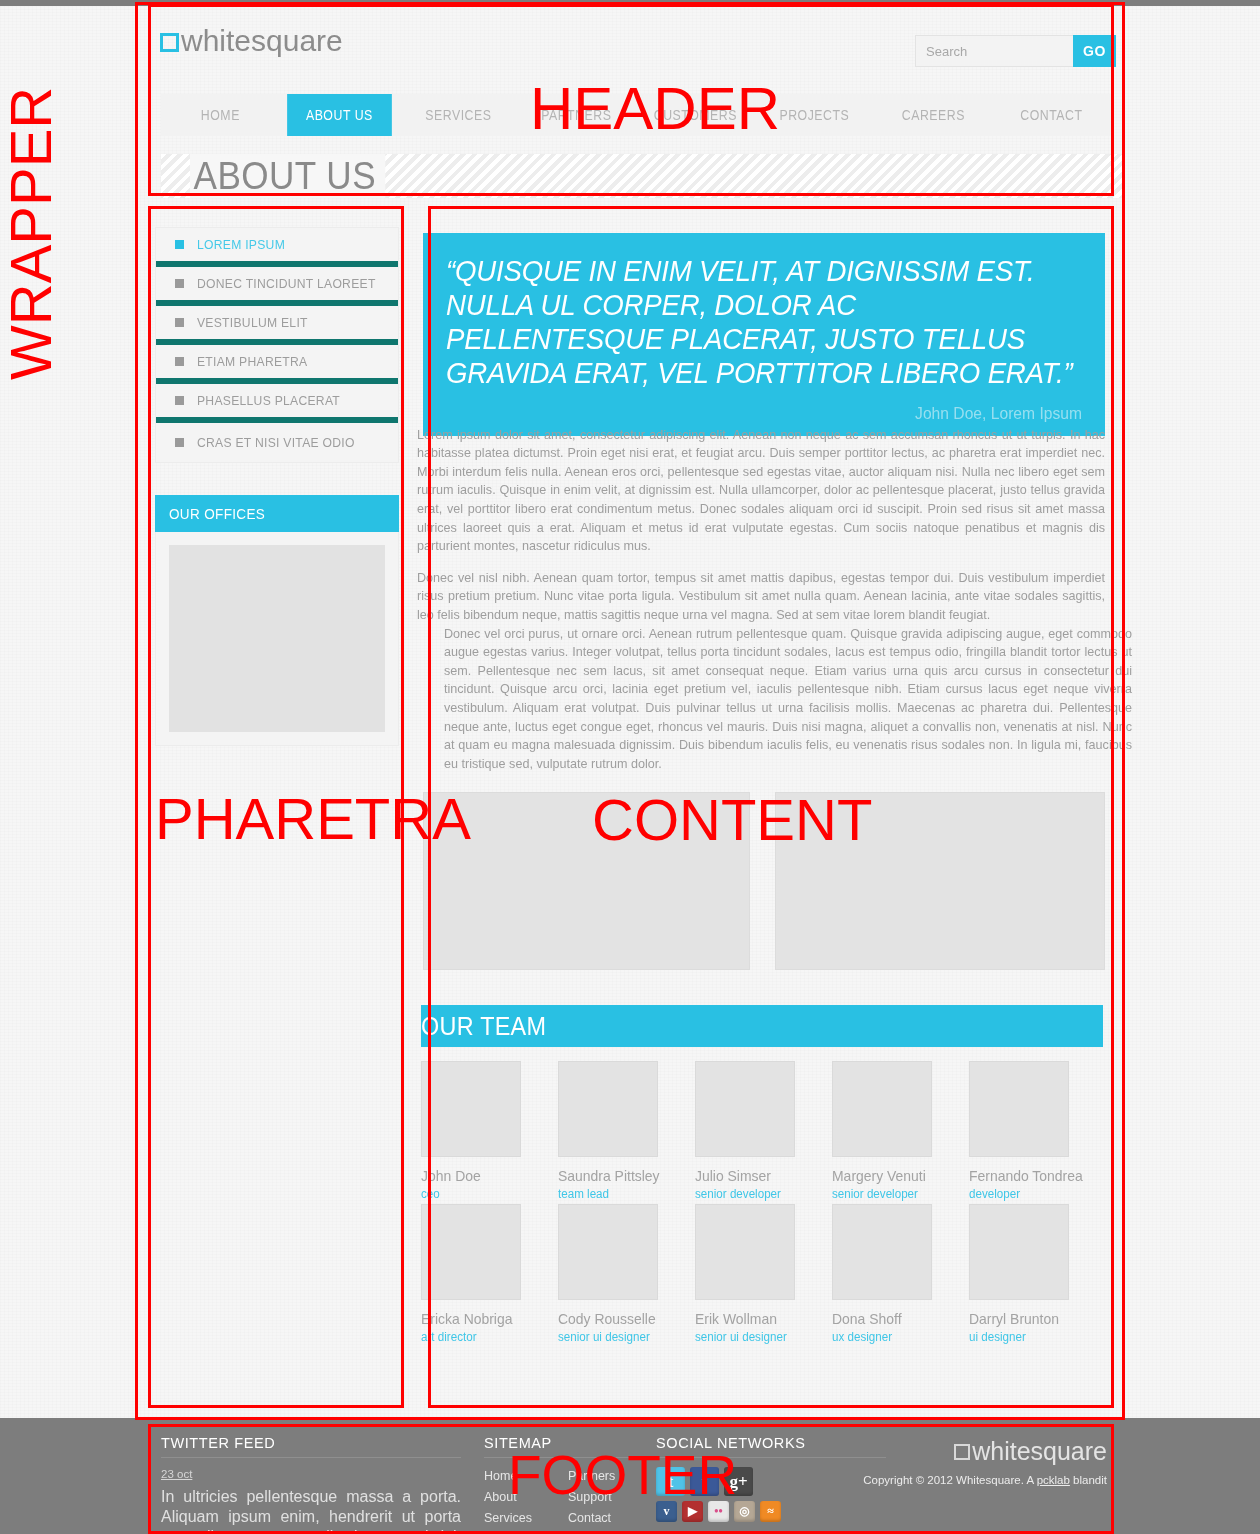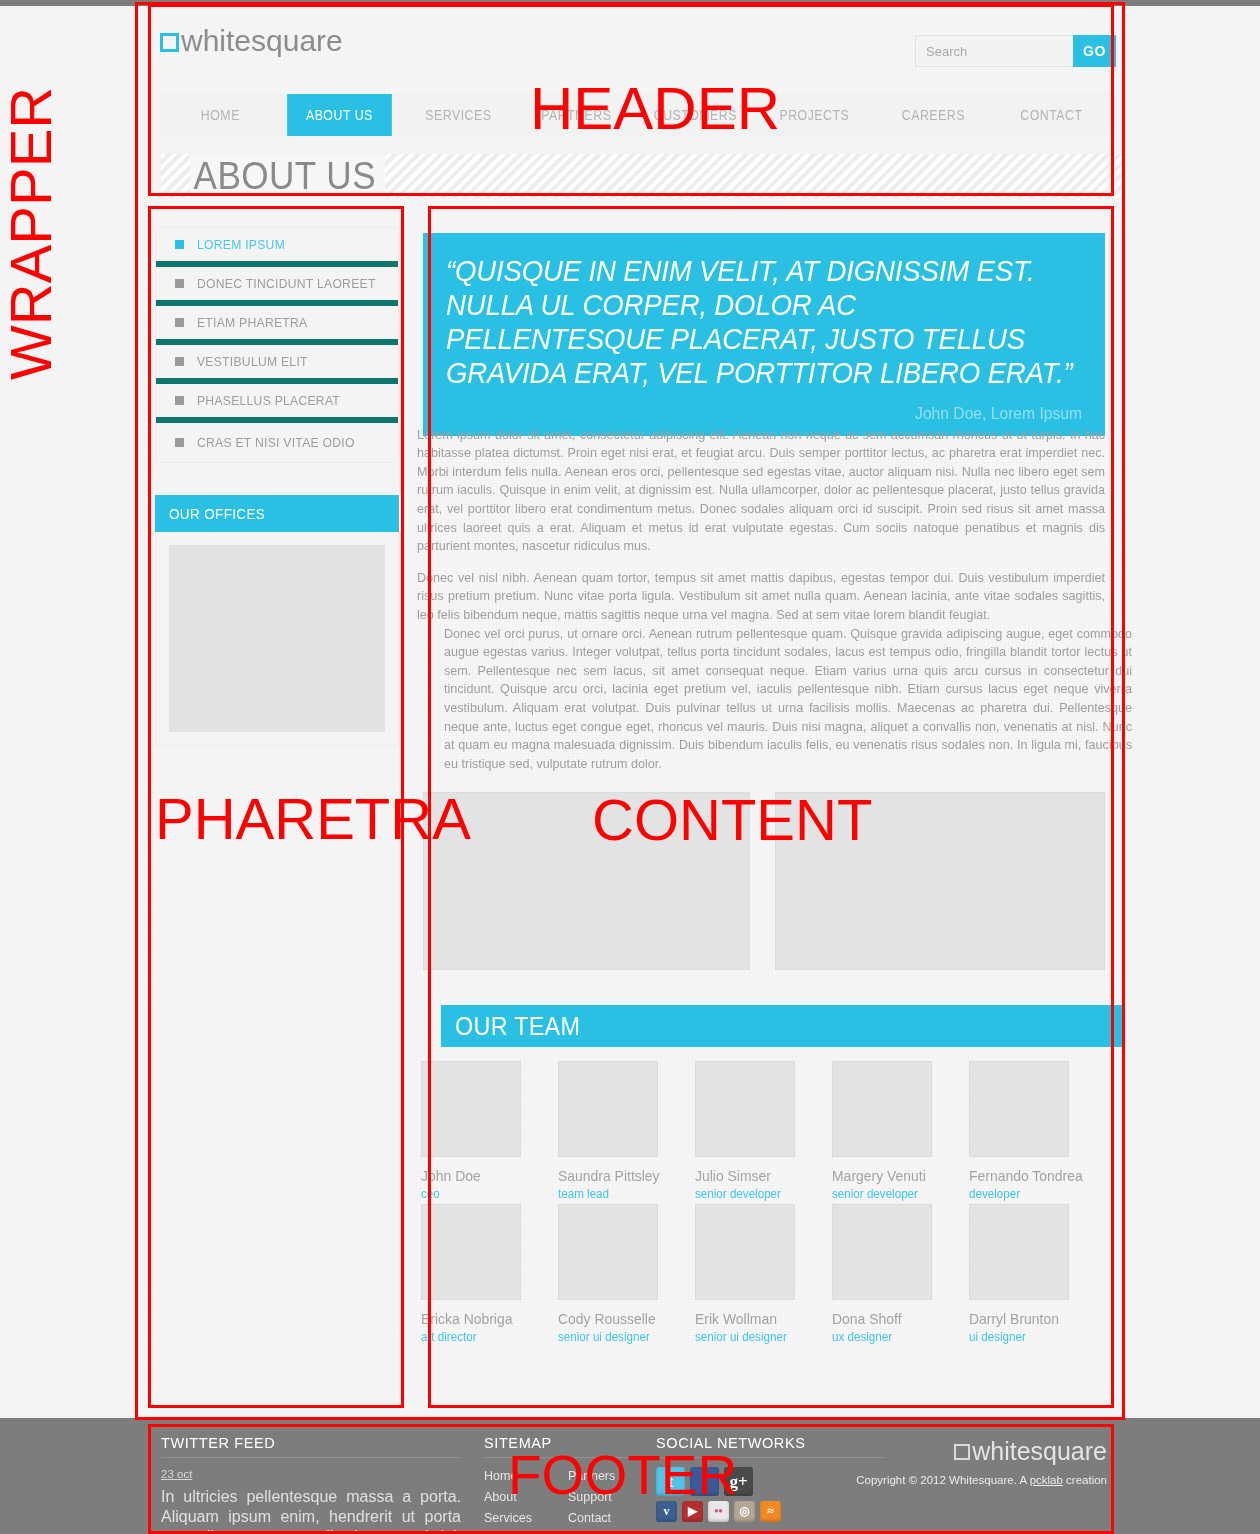--- a/index.html
+++ b/index.html
@@ -282,26 +282,26 @@
     height: 178px;
     background: #e3e3e3;
     border: 1px solid #dcdcdc;
     box-sizing: border-box;
   }
   .img-ph.left { width: 327px; }
   .img-ph.right { width: 330px; }
 
   .team-head {
     position: absolute;
-    left: 24px; top: 798px;
+    left: 4px; top: 798px;
     width: 682px; height: 42px;
     background: #29c0e3;
     display: flex;
     align-items: center;
-    padding-left: 14px;
+    padding-left: 0;
     box-sizing: border-box;
   }
   .team-head span {
     color: #fff;
     font-size: 26px;
     letter-spacing: 0.3px;
     font-family: "Liberation Sans Narrow","Liberation Sans", sans-serif;
     display:inline-block;
     transform: scaleX(0.9);
     transform-origin: left center;
@@ -517,25 +517,25 @@
         <div class="side-nav-item active">
           <span class="bullet"></span>
           <span class="side-label">LOREM IPSUM</span>
         </div>
         <div class="side-nav-item">
           <span class="bullet"></span>
           <span class="side-label">DONEC TINCIDUNT LAOREET</span>
         </div>
         <div class="side-nav-item">
           <span class="bullet"></span>
-          <span class="side-label">ETIAM PHARETRA</span>
+          <span class="side-label">VESTIBULUM ELIT</span>
         </div>
         <div class="side-nav-item">
           <span class="bullet"></span>
-          <span class="side-label">VESTIBULUM ELIT</span>
+          <span class="side-label">ETIAM PHARETRA</span>
         </div>
         <div class="side-nav-item">
           <span class="bullet"></span>
           <span class="side-label">PHASELLUS PLACERAT</span>
         </div>
         <div class="side-nav-item">
           <span class="bullet"></span>
           <span class="side-label">CRAS ET NISI VITAE ODIO</span>
         </div>
       </div>
@@ -667,21 +667,21 @@
           <span class="soc small" style="background:#f08a24">≈</span>
         </div>
       </div>
     </div>
 
     <div class="brand-col">
       <div class="f-logo">
         <span class="f-logo-sq"></span>
         <span class="f-logo-txt">whitesquare</span>
       </div>
-      <div class="copyright"><span>Copyright © 2012 Whitesquare. A </span><u>pcklab</u><span> creation</span></div>
+      <div class="copyright"><span>Copyright © 2012 Whitesquare. A </span><u>pcklab</u><span> blandit</span></div>
     </div>
   </div>
 
   <div class="ann-box" style="left:135px; top:2px; width:990px; height:1418px;"></div>
   <div class="ann-box" style="left:148px; top:4px; width:966px; height:192px;"></div>
   <div class="ann-box" style="left:148px; top:206px; width:256px; height:1202px;"></div>
   <div class="ann-box" style="left:428px; top:206px; width:686px; height:1202px;"></div>
   <div class="ann-box" style="left:148px; top:1424px; width:966px; height:110px;"></div>
 
   <div class="ann-label" style="left:530px; top:74px; font-size:60px;">HEADER</div>

